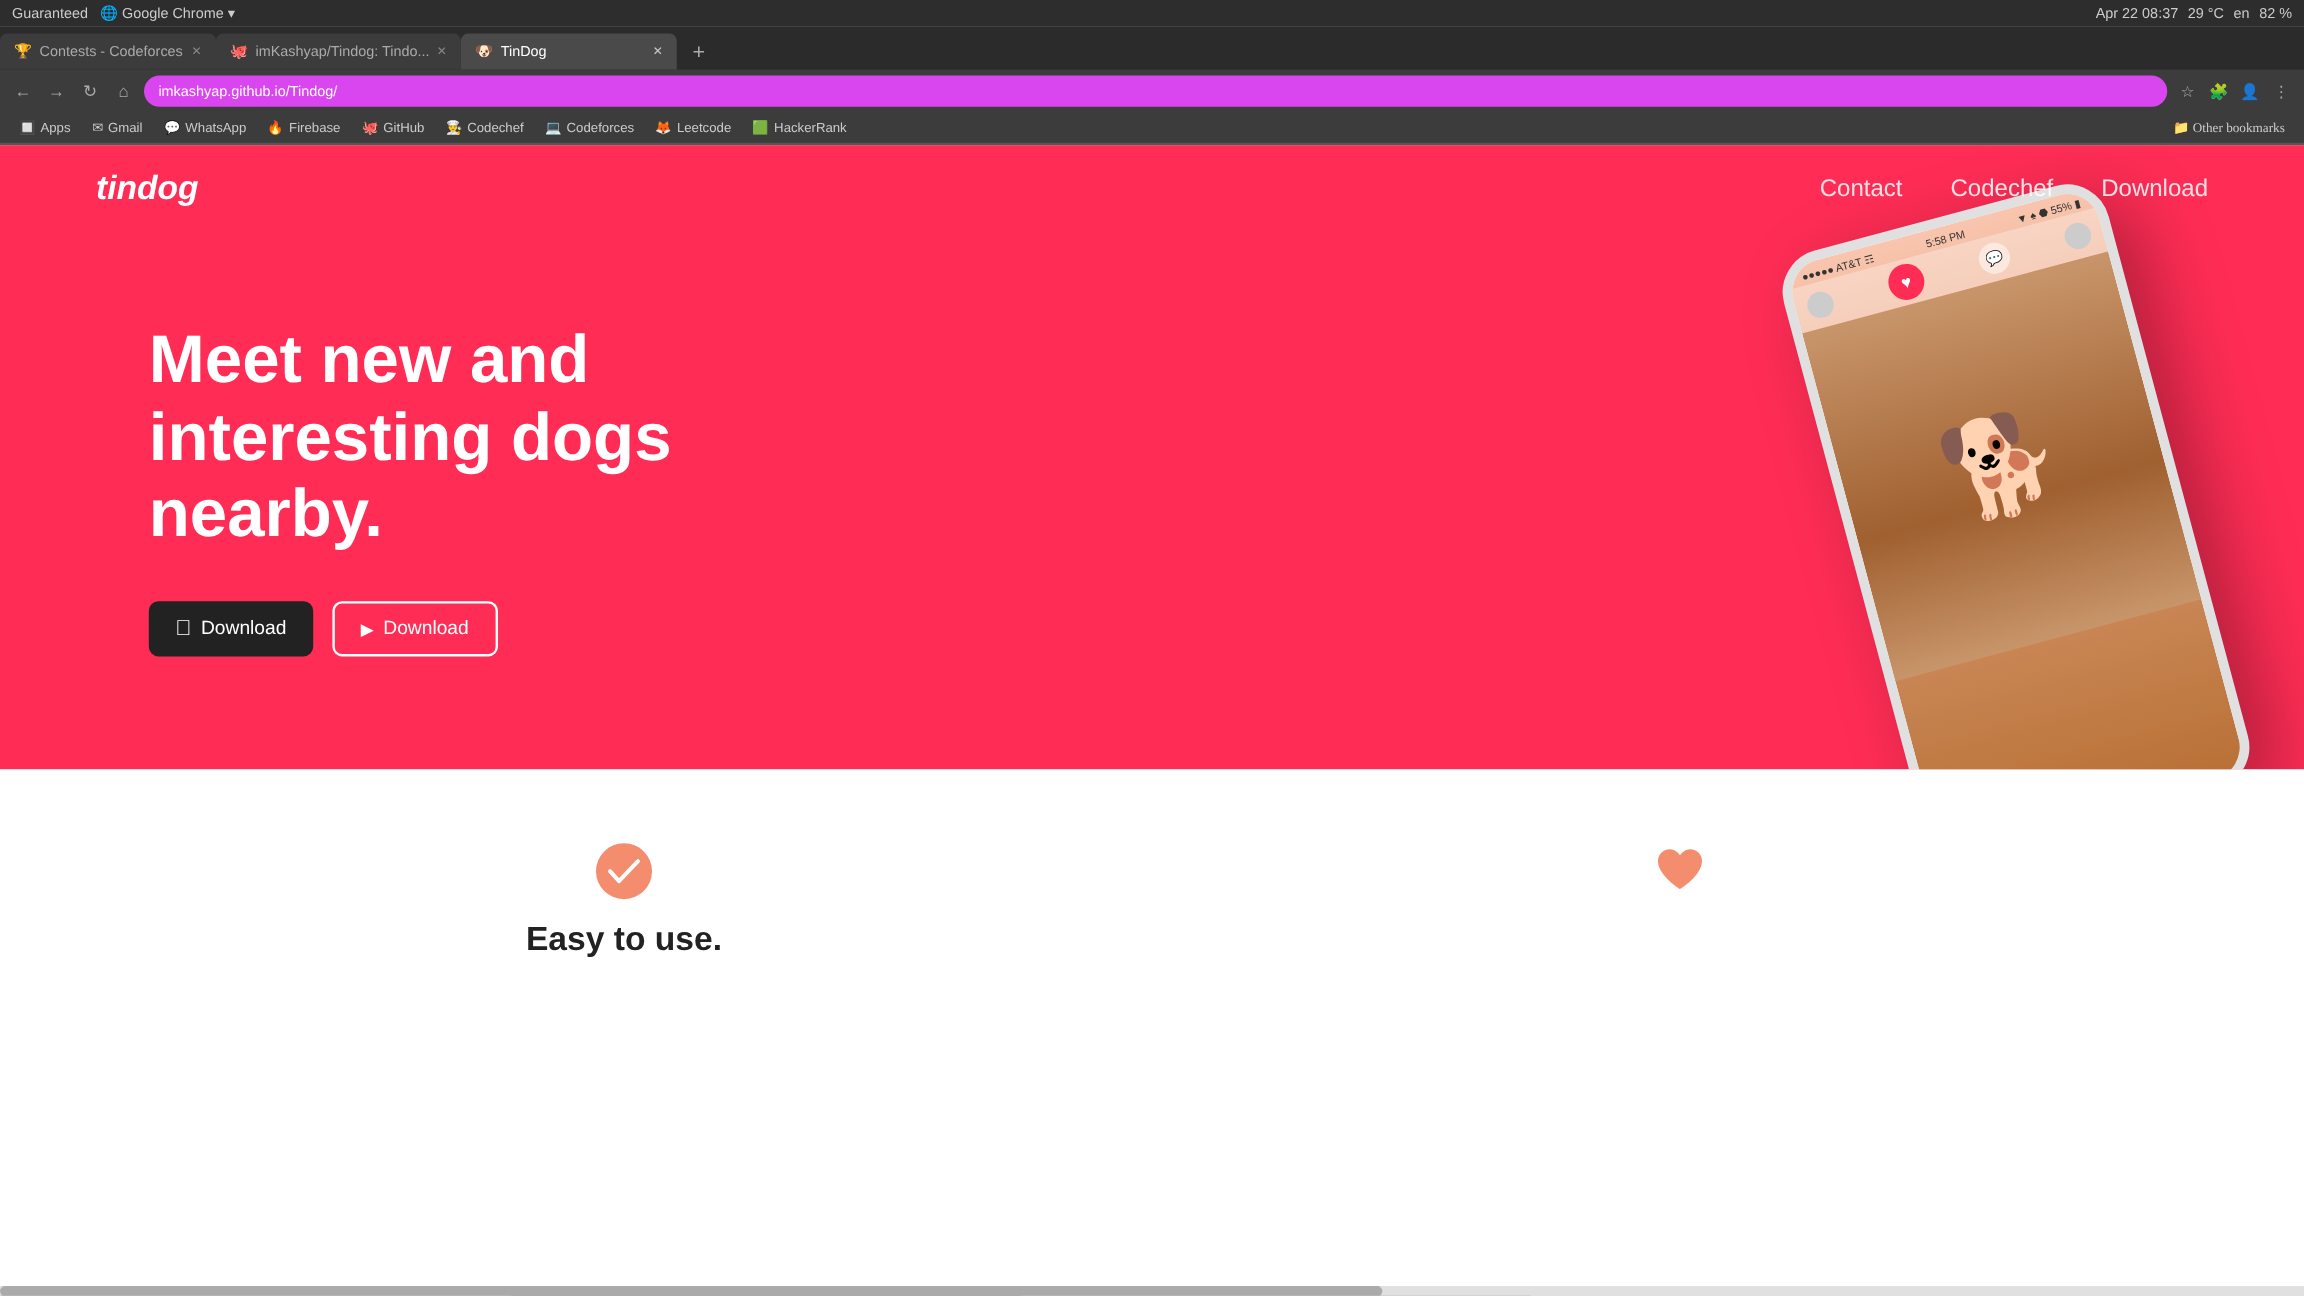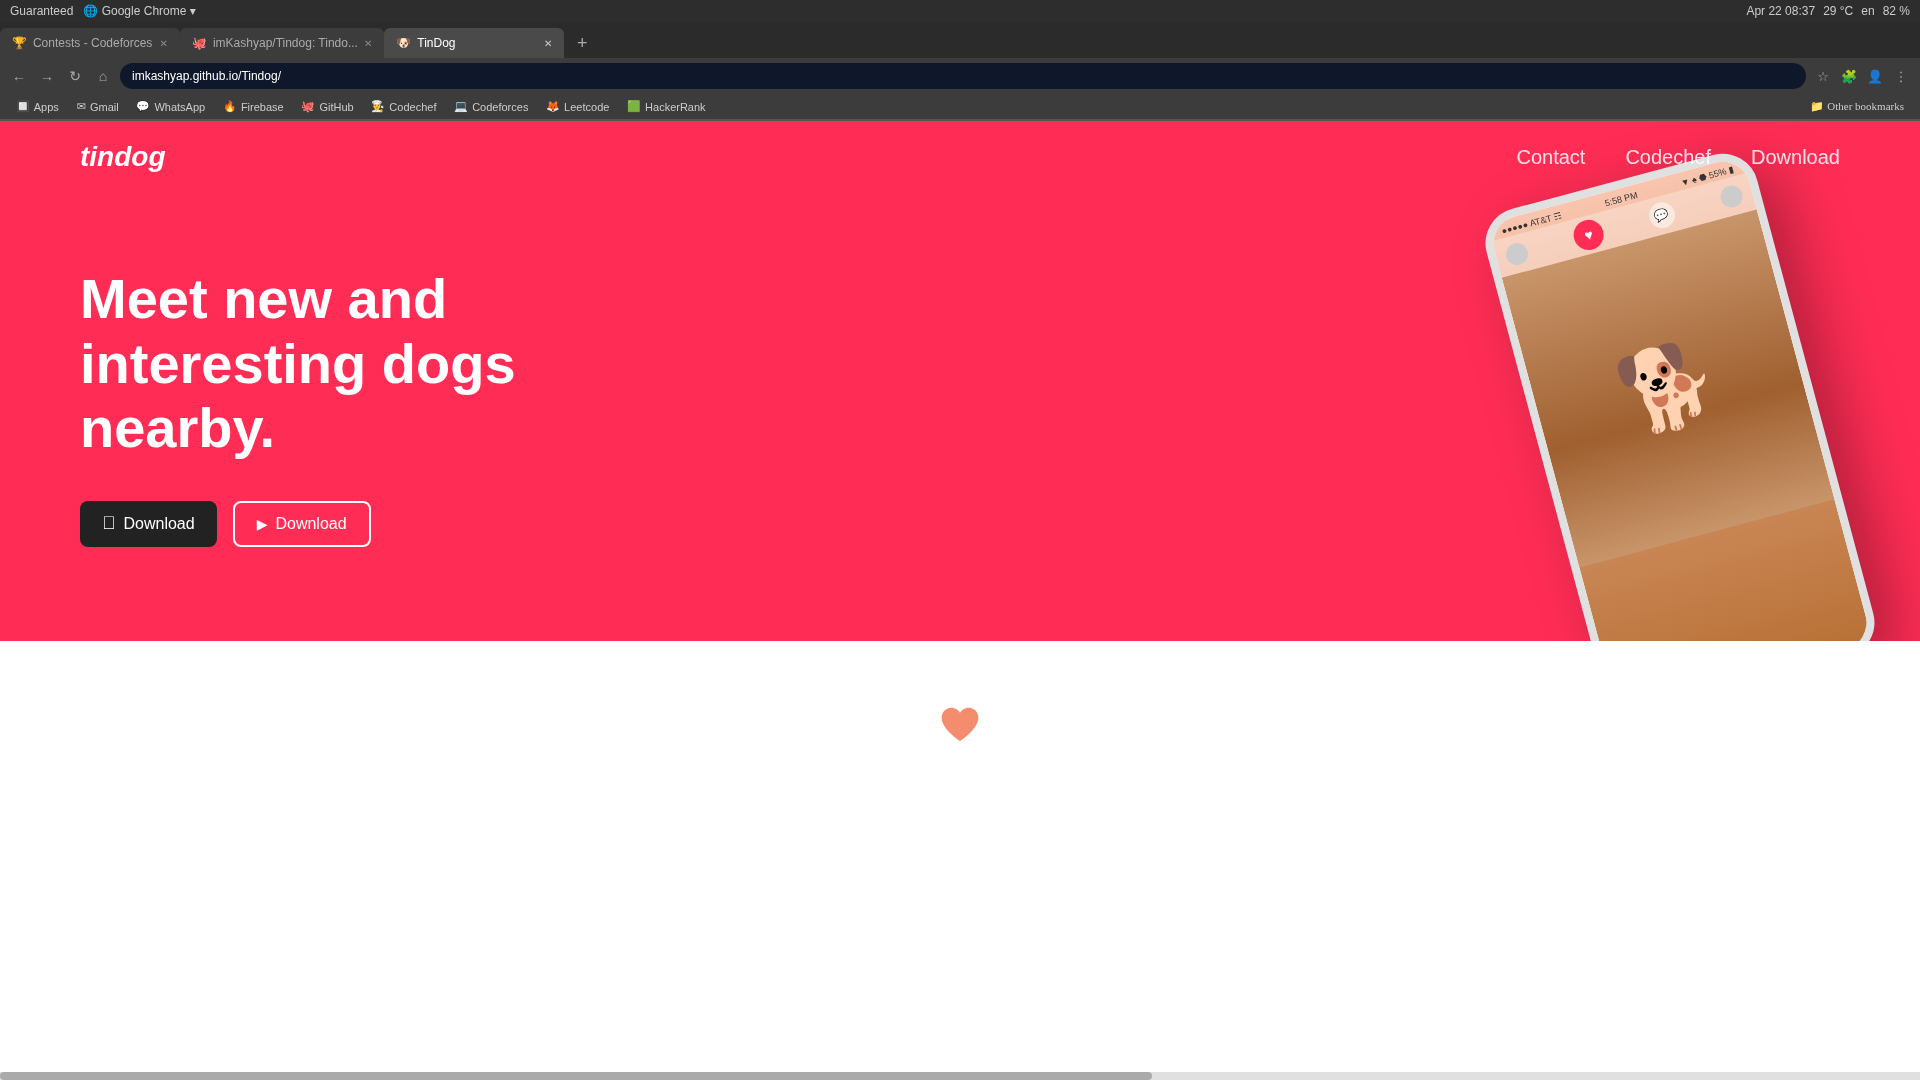--- a/index.html
+++ b/index.html
@@ -63,21 +63,21 @@
       width: 22px; height: 22px;
       background: none; border: none;
       color: #aaa; cursor: pointer;
       font-size: 14px;
       display: flex; align-items: center; justify-content: center;
       border-radius: 50%;
     }
     .address-input {
       flex: 1;
       height: 26px;
-      background: #0f172a;
+      background: #d946ef;
       border: none;
       border-radius: 13px;
       color: #fff;
       font-size: 12px;
       padding: 0 12px;
       outline: none;
     }
     .browser-icons { display: flex; align-items: center; gap: 4px; }
     .browser-icon { width: 22px; height: 22px; color: #aaa; display: flex; align-items: center; justify-content: center; font-size: 13px; cursor: pointer; }
 
@@ -143,21 +143,21 @@
     }
 
     
     .hero-content {
       display: flex;
       align-items: center;
       padding: 20px 80px 40px;
       flex: 1;
       position: relative;
     }
-    .hero-text { flex: 0 0 auto; max-width: 520px; z-index: 5; }
+    .hero-text { flex: 0 0 auto; max-width: 520px; z-index: 5; margin-left: 44px; }
     .hero-heading {
       color: #fff;
       font-size: 56px;
       font-weight: 800;
       line-height: 1.15;
       margin-bottom: 40px;
     }
     .hero-buttons { display: flex; gap: 16px; }
     .btn-download-apple {
       display: flex;
@@ -455,20 +455,29 @@
               <span class="dog-emoji" style="font-size:80px;">🐕</span>
             </div>
           </div>
         </div>
       </div>
     </div>
   </div>
 
   <div class="features">
 
+    <div class="feature-item">
+      <div style="display:flex;justify-content:center;margin-bottom:16px;">
+        <svg class="check-svg" viewBox="0 0 60 60">
+          <circle cx="30" cy="30" r="28" fill="#f48c6e"></circle>
+          <polyline points="16,30 25,40 44,20" fill="none" stroke="white" stroke-width="4" stroke-linecap="round" stroke-linejoin="round"></polyline>
+        </svg>
+      </div>
+      <h3 class="feature-title">Easy to use.</h3>
+    </div>
 
 
     <div class="feature-item">
       <div style="display:flex;justify-content:center;margin-bottom:16px;">
         <svg class="heart-svg" viewBox="0 0 60 60">
           <path d="M30 48 C30 48 8 34 8 20 C8 13 13 8 20 8 C24 8 28 11 30 14 C32 11 36 8 40 8 C47 8 52 13 52 20 C52 34 30 48 30 48 Z" fill="#f48c6e"></path>
         </svg>
       </div>
     </div>
   </div>

